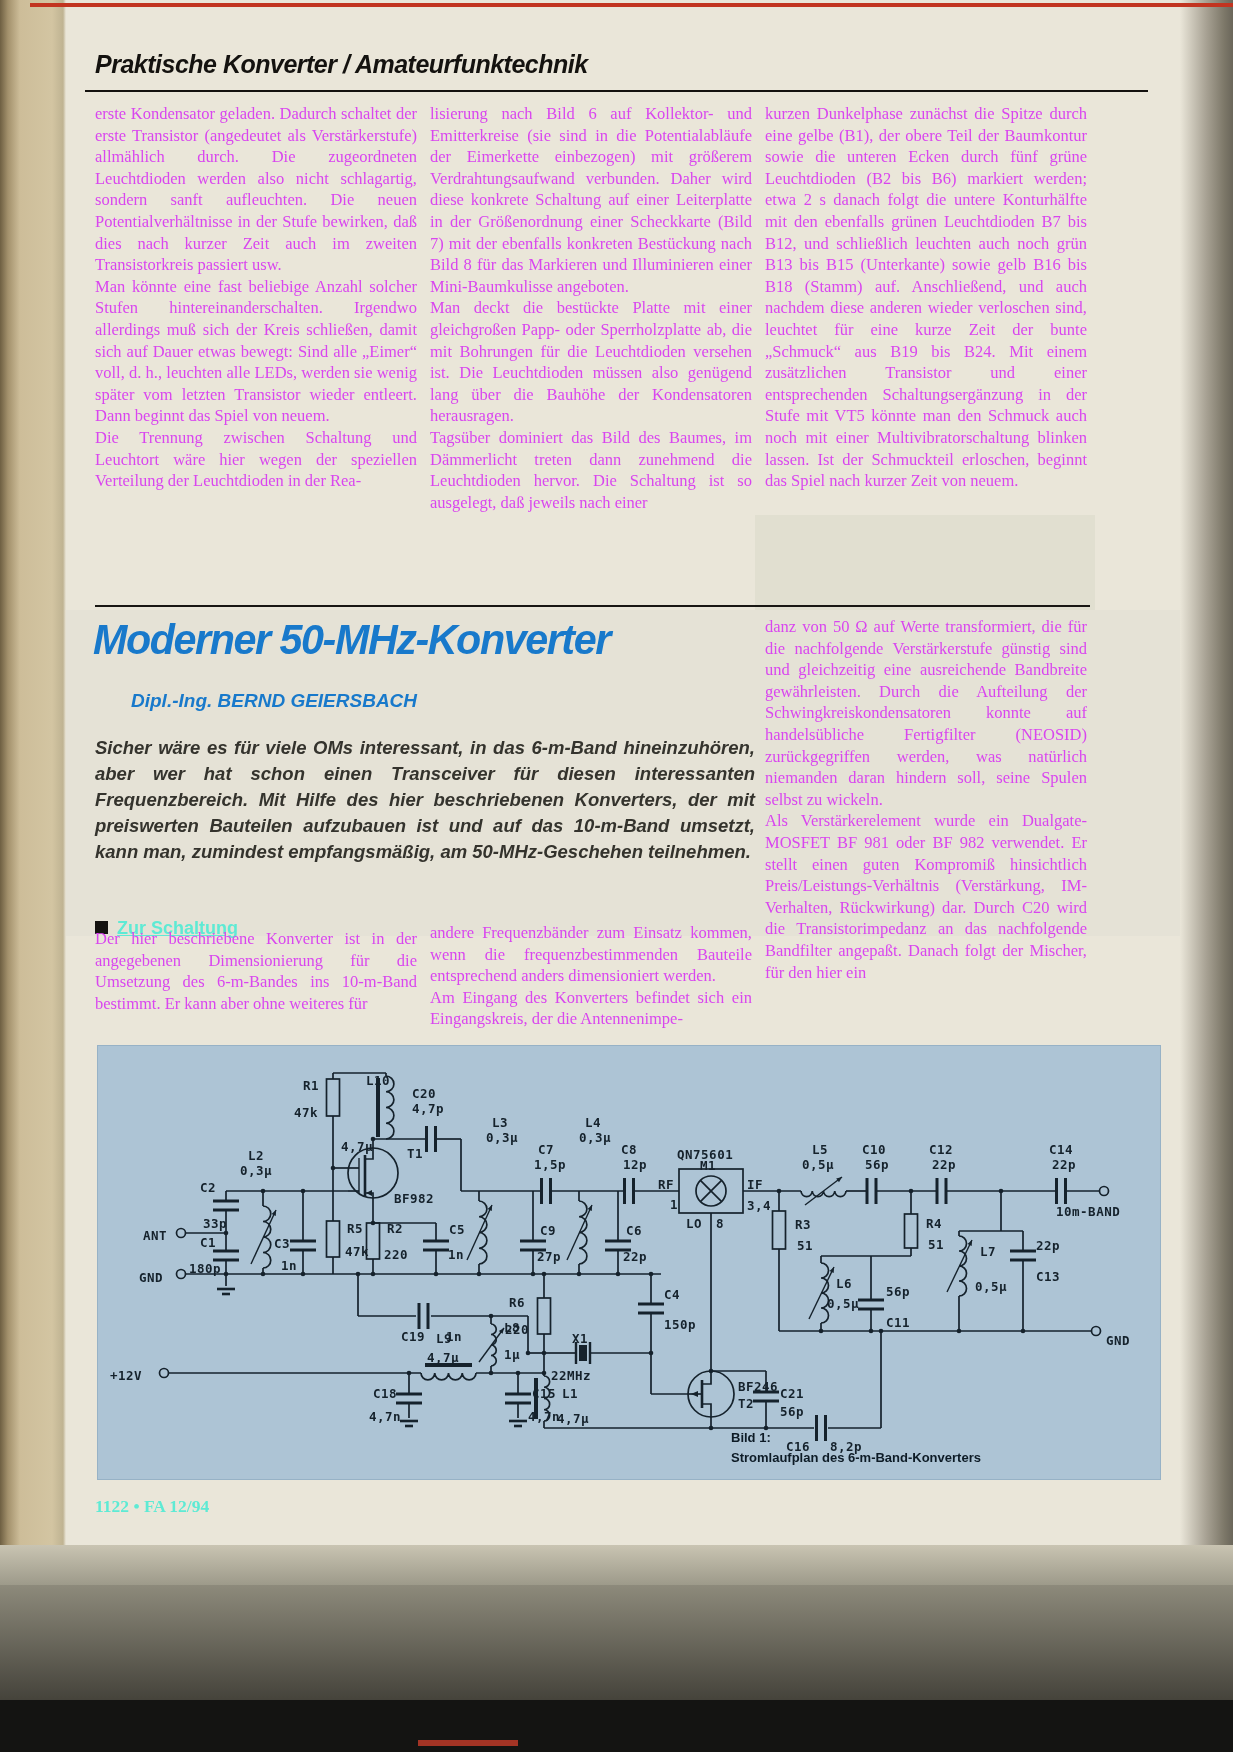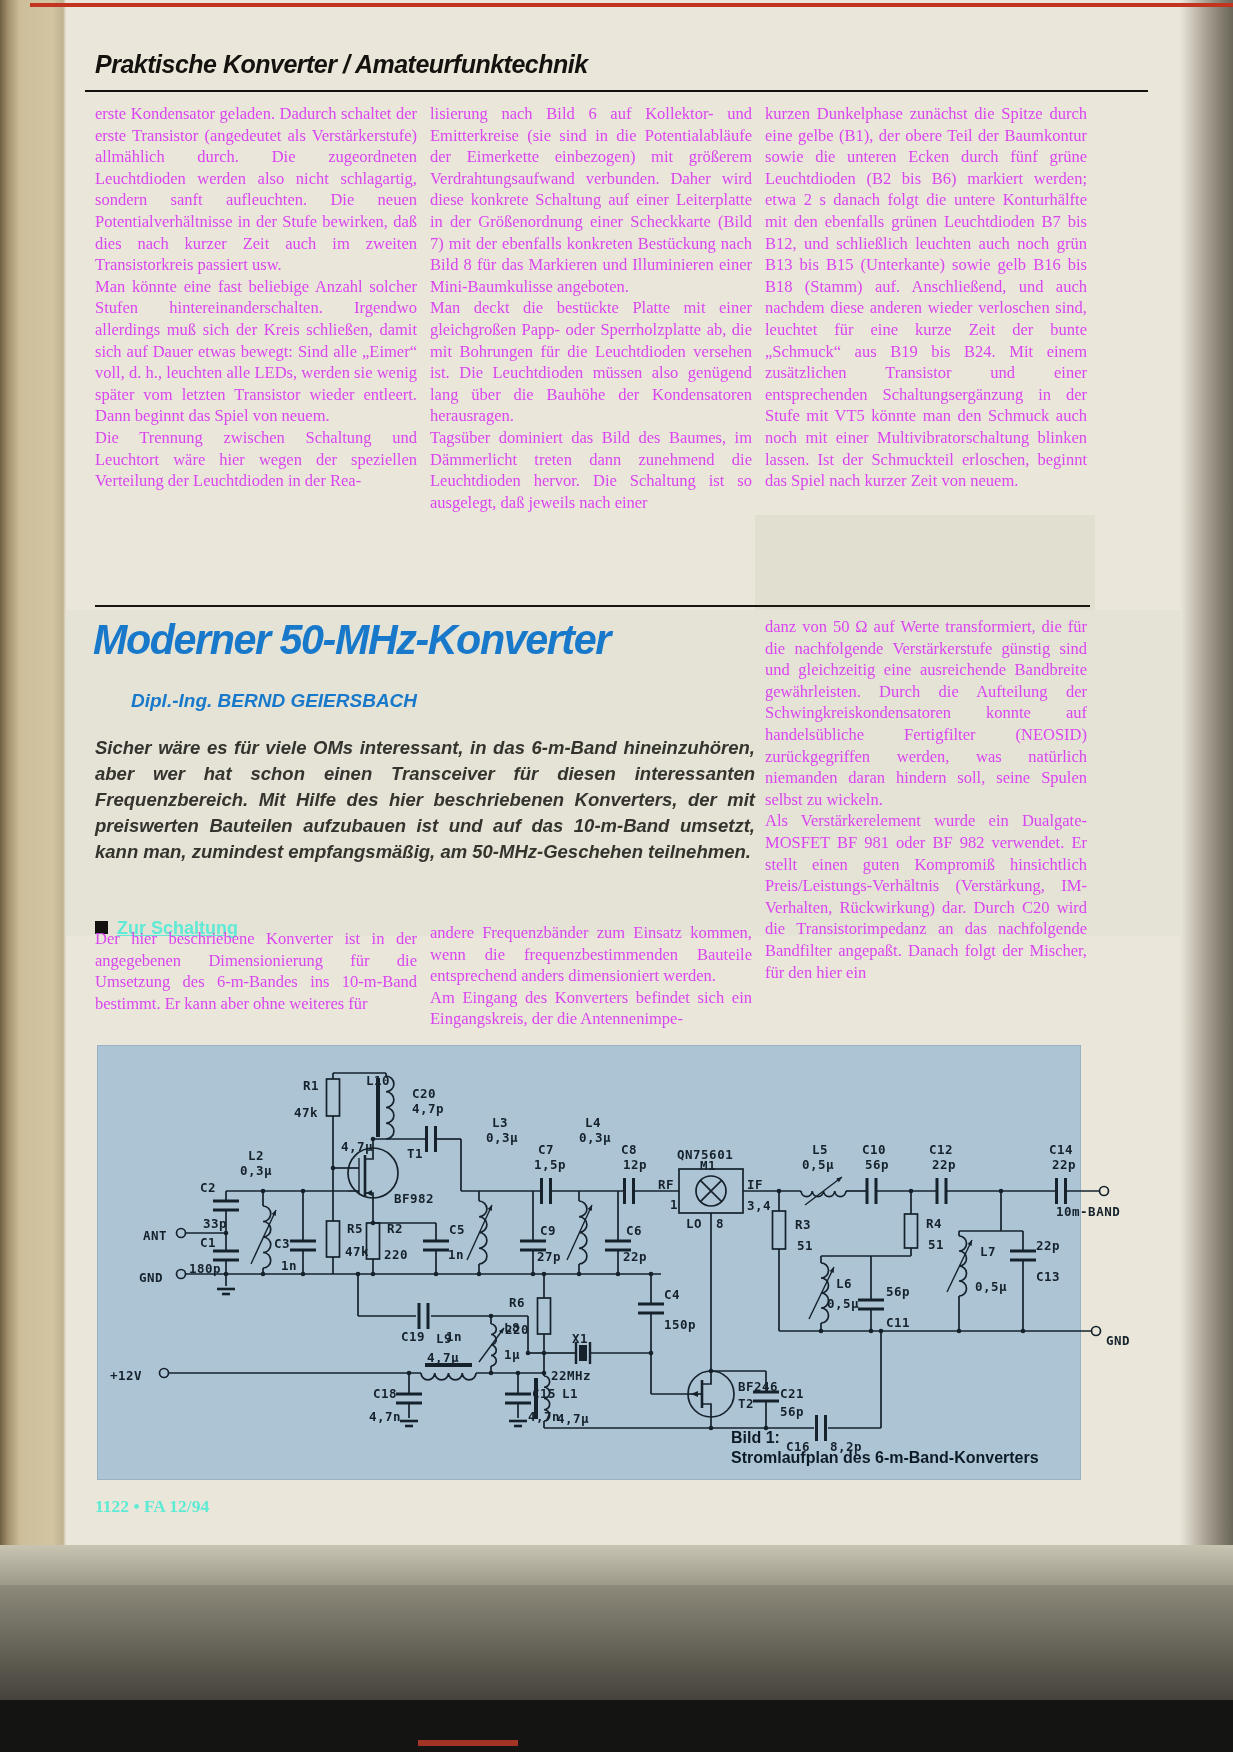--- a/index.html
+++ b/index.html
@@ -41,24 +41,24 @@
   .intro{left:95px;top:735px;width:660px;font-family:"Liberation Sans",sans-serif;
       font-weight:bold;font-style:italic;font-size:18.5px;line-height:26px;color:#34332d;
       text-align:justify;}
   .zur-heading{left:95px;top:918px;width:320px;font-family:"Liberation Sans",sans-serif;
       font-weight:bold;font-size:18px;color:#5eead4;text-decoration:underline;}
   .zur-heading .sq{display:inline-block;width:13px;height:13px;background:#14120f;margin-right:9px;}
   .art-col1{left:95px;top:928px;width:322px;height:92px;}
   .art-col2{left:430px;top:882px;width:322px;height:138px;margin-top:40px;}
   .art-col3{left:765px;top:616px;width:322px;height:404px;}
 
-  .figure{left:97px;top:1045px;width:984px;height:435px;background:#adc4d5;
+  .figure{left:97px;top:1045px;width:1064px;height:435px;background:#adc4d5;
       border:1px solid #97b2c6;box-sizing:border-box;}
   .fig-caption{position:absolute;left:633px;top:382px;width:420px;
-      font-family:"Liberation Sans",sans-serif;font-weight:bold;font-size:16px;
+      font-family:"Liberation Sans",sans-serif;font-weight:bold;font-size:13px;
       line-height:20px;color:#0d1b26;}
   .footer{left:95px;top:1496px;width:400px;font-size:17.5px;font-weight:bold;color:#5eead4;}
 </style>
 </head>
 <body>
 
 <div class="abs paper"></div>
 <div class="abs article-tint"></div>
 <div class="abs showthrough"></div>
 <div class="abs left-strip"></div>

